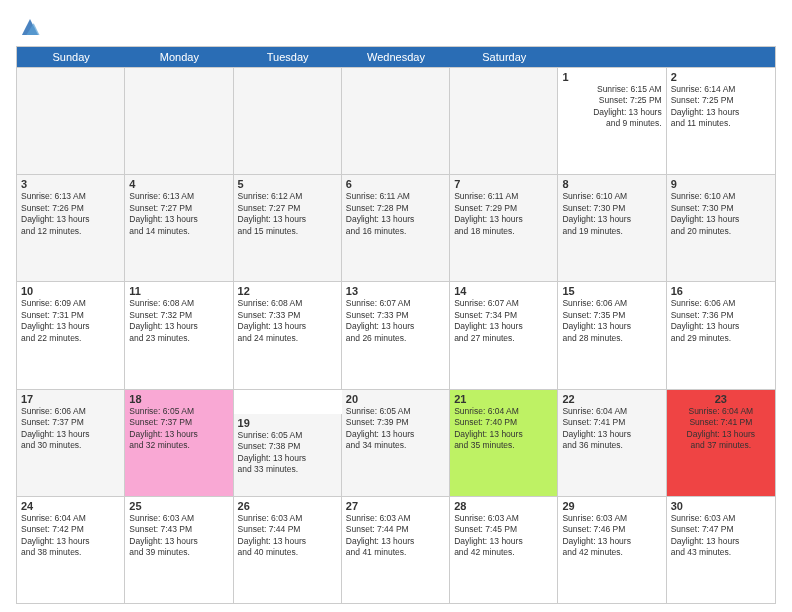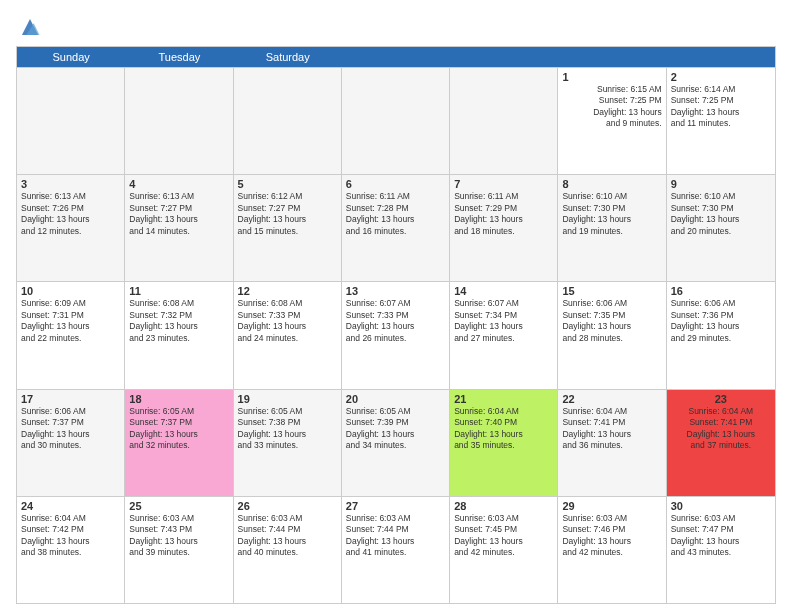--- a/index.html
+++ b/index.html
@@ -140,21 +140,23 @@
     </div>
     <div class="title-section">
       <div class="month-title"></div>
       <div class="location"></div>
     </div>
   </div>
 
   <div class="calendar">
     <div class="cal-header">
     <div class="cal-header-cell">Sunday</div>
+        <div class="cal-header-cell">Monday</div>
         <div class="cal-header-cell">Tuesday</div>
+        <div class="cal-header-cell">Wednesday</div>
         <div class="cal-header-cell">Saturday</div>
       </div>
     <div class="cal-body">
     <div class="cal-row">
           <div class="cal-cell empty"></div>
           <div class="cal-cell empty"></div>
           <div class="cal-cell empty"></div>
           <div class="cal-cell empty"></div>
           <div class="cal-cell empty"></div>
           <div class="cal-cell">
@@ -282,21 +284,21 @@
 Daylight: 13 hours
 and 30 minutes.</div>
           </div>
           <div class="cal-cell shaded" style="background: #f9a8d4;">
             <div class="day-num">18</div>
             <div class="day-info" style="white-space: pre-line;">Sunrise: 6:05 AM
 Sunset: 7:37 PM
 Daylight: 13 hours
 and 32 minutes.</div>
           </div>
-          <div class="cal-cell shaded" style="background: rgb(245, 245, 245);">
+          <div class="cal-cell shaded" style="background: rgb(245, 245, 245); margin-top: 24px;">
             <div class="day-num">19</div>
             <div class="day-info" style="white-space: pre-line;">Sunrise: 6:05 AM
 Sunset: 7:38 PM
 Daylight: 13 hours
 and 33 minutes.</div>
           </div>
           <div class="cal-cell shaded" style="background: rgb(245, 245, 245);">
             <div class="day-num">20</div>
             <div class="day-info" style="white-space: pre-line;">Sunrise: 6:05 AM
 Sunset: 7:39 PM

